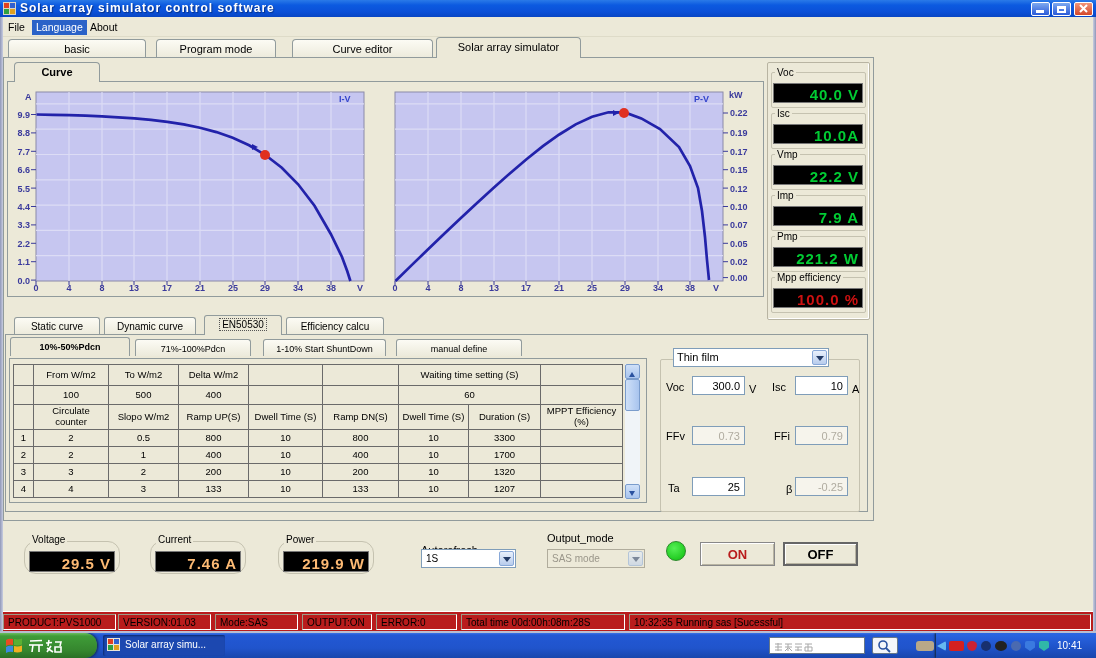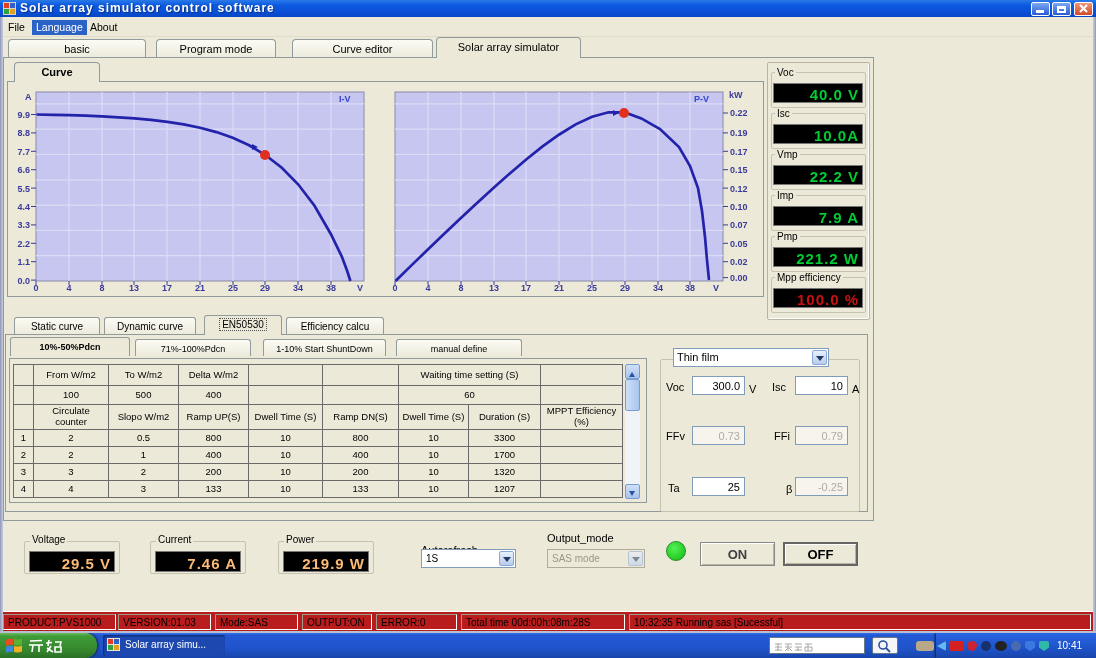--- a/index.html
+++ b/index.html
@@ -88,34 +88,34 @@
 .cbbtn { position:absolute; right:1px; top:1px; width:15px; height:15px;
   background:linear-gradient(180deg,#e8f0fc,#b8ccec); border:1px solid #88a8d8; border-radius:2px; }
 .cbbtn:after { content:""; position:absolute; left:3px; top:5px; border:4px solid transparent;
   border-top:5px solid #223a66; }
 .tflbl { position:absolute; font-size:11px; color:#000; }
 .tfinput { position:absolute; width:53px; height:19px; background:#fff; border:1px solid #7f9db9;
   font-size:11px; text-align:right; padding:3px 4px 0 0; }
 .tfinput.dis { background:#f6f4ec; color:#b0aca0; }
 
 
-.bgrp { position:absolute; top:541px; width:96px; height:33px; border:1px solid #c5c2b0; border-radius:2px; }
+.bgrp { position:absolute; top:541px; width:96px; height:33px; border:1px solid #c5c2b0; border-radius:12px; }
 .bgl { position:absolute; top:-8px; left:5px; background:#ECE9D8; font-size:10px; padding:0 2px; }
 .bled { position:absolute; left:4px; top:9px; width:86px; height:21px; background:#000;
   border:1px solid #777; color:#fdba74; font-weight:bold; font-size:15px; text-align:right;
   padding:3px 3px 0 0; letter-spacing:1px; }
 .combo { position:absolute; height:19px; background:#fff; border:1px solid #7f9db9; font-size:10px;
   padding:3px 0 0 4px; }
 .combo.dis { background:#ece9d8; color:#9a968a; border-color:#b0ac9c; }
 #lamp { position:absolute; left:666px; top:541px; width:20px; height:20px; border-radius:50%;
   background:radial-gradient(circle at 40% 35%,#55f055,#22cc22 70%,#18a018); border:1px solid #2a8a2a; }
 .bbtn { position:absolute; top:542px; width:75px; height:24px; background:#ECE9D8;
   border:1px solid #888; box-shadow:inset 1px 1px 0 #fff, inset -1px -1px 0 #b8b4a2;
   font-size:13px; font-weight:bold; text-align:center; padding-top:4px; }
-#btnon { left:700px; color:#404040; }
+#btnon { left:700px; color:#b91c1c; }
 #btnoff { left:783px; color:#000; border:2px solid #666; padding-top:3px;}
 
 
 #statusbar { position:absolute; left:3px; top:611px; width:1090px; height:20px; background:#b91c1c;
   border-top:1px solid #fff; }
 .seg { position:absolute; top:2px; height:16px; border:1px solid; border-color:#9d9a87 #fff #fff #9d9a87;
   font-size:10px; padding:2px 0 0 4px; color:#000; white-space:nowrap; overflow:hidden;}
 
 
 #taskbar { position:absolute; left:0; top:633px; width:1096px; height:25px;

